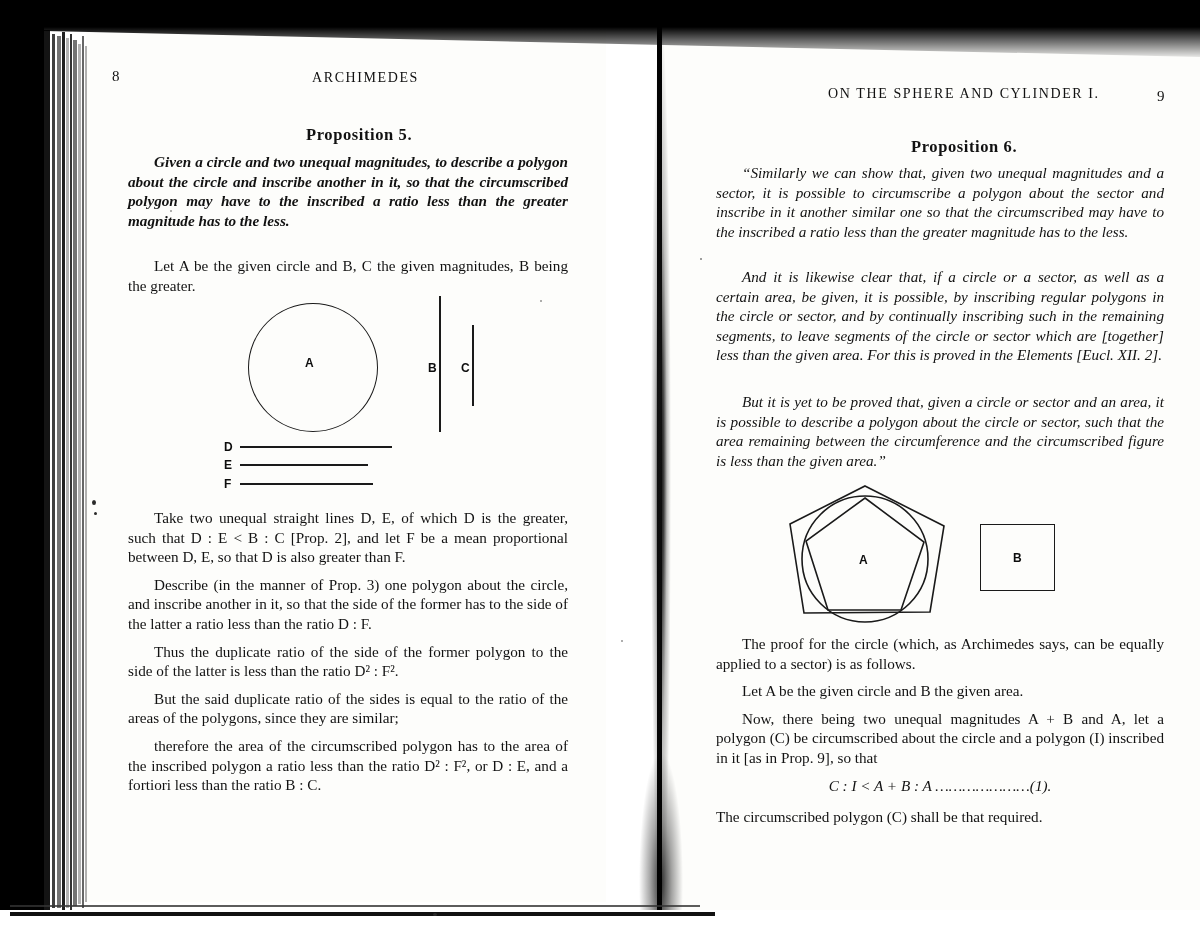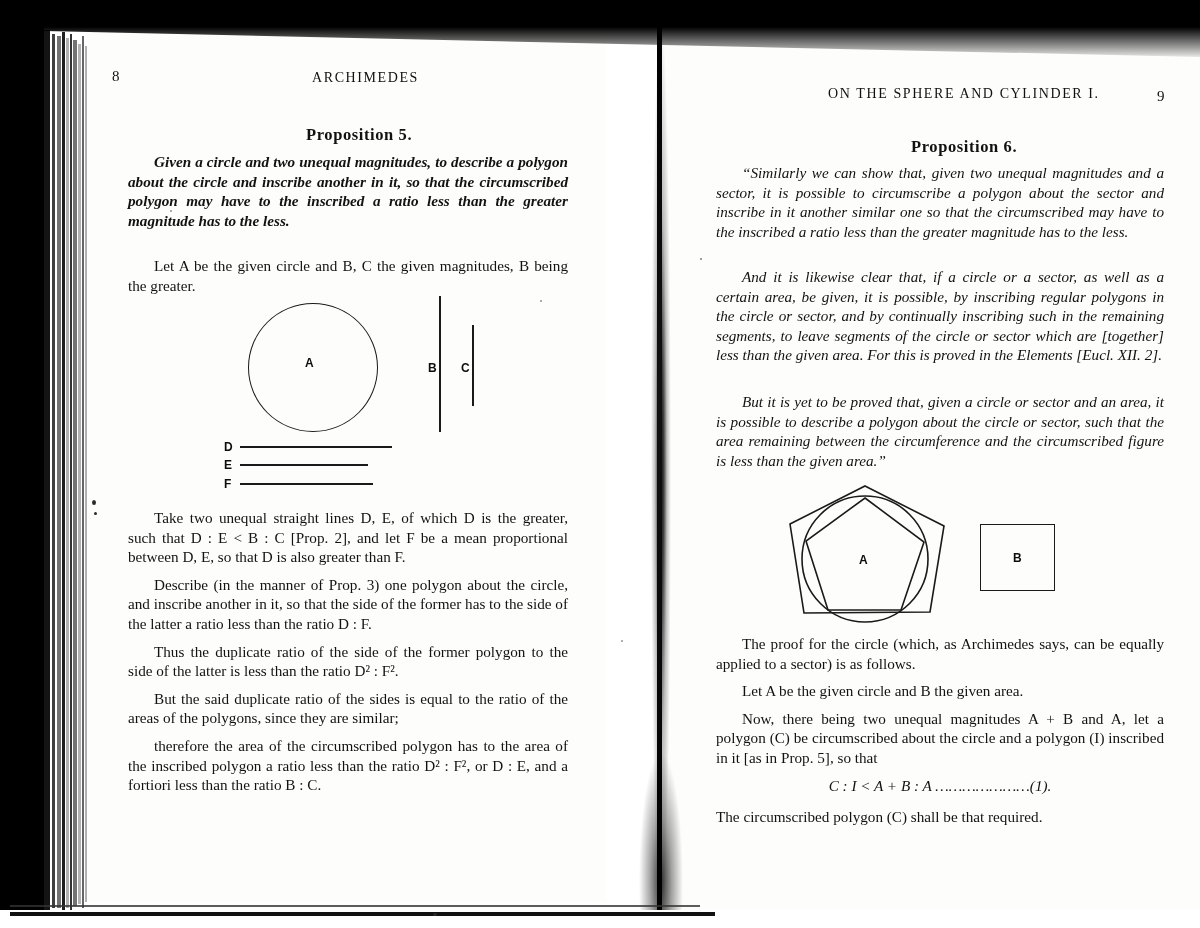--- a/index.html
+++ b/index.html
@@ -135,21 +135,21 @@
     <polygon points="107,16 166,60 143,128 70,128 48,59" fill="none" stroke="#1a1a1a" stroke-width="1.6"></polygon>
   </svg>
   <div class="figlabel" style="left:859px;top:553px;">A</div>
 
   <div id="squareB"></div>
   <div class="figlabel" style="left:1013px;top:551px;">B</div>
 
   <div class="col" style="left:716px;top:634px;width:448px;">
     <p>The proof for the circle (which, as Archimedes says, can be equally applied to a sector) is as follows.</p>
     <p>Let A be the given circle and B the given area.</p>
-    <p>Now, there being two unequal magnitudes A + B and A, let a polygon (C) be circumscribed about the circle and a polygon (I) inscribed in it [as in Prop. 5], so that</p>
+    <p>Now, there being two unequal magnitudes A + B and A, let a polygon (C) be circumscribed about the circle and a polygon (I) inscribed in it [as in Prop. 9], so that</p>
     <p class="center it" style="font-style:italic;margin-bottom:12px;">C : I &lt; A + B : A …………………(1).</p>
     <p class="noind">The circumscribed polygon (C) shall be that required.</p>
   </div>
 
   <div id="gutter"></div>
   <div id="gutter-core"></div>
   <div id="gutter-flare"></div>
 
   <div id="left-outer"></div>
   <div id="left-black"></div>

